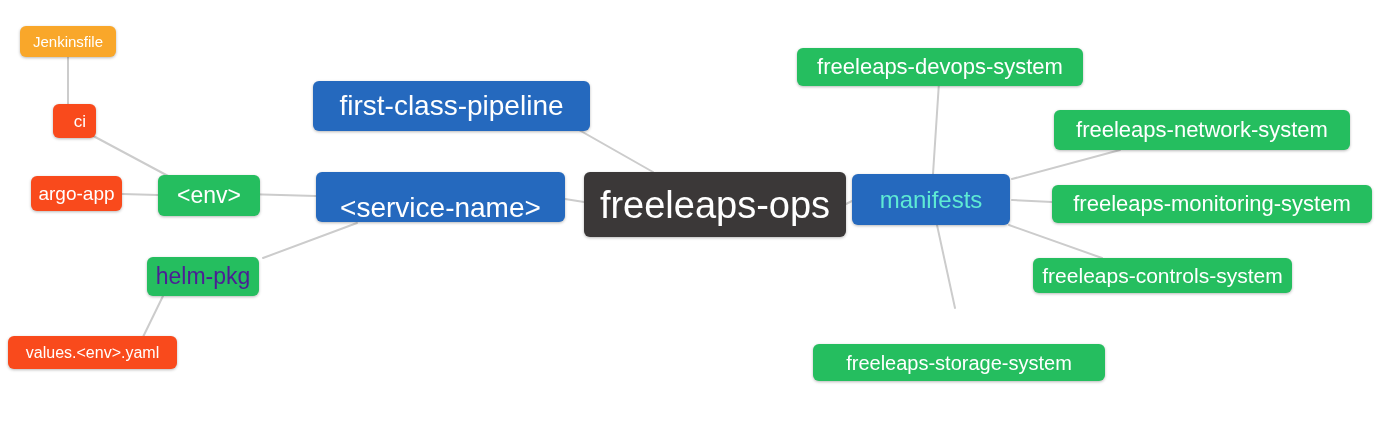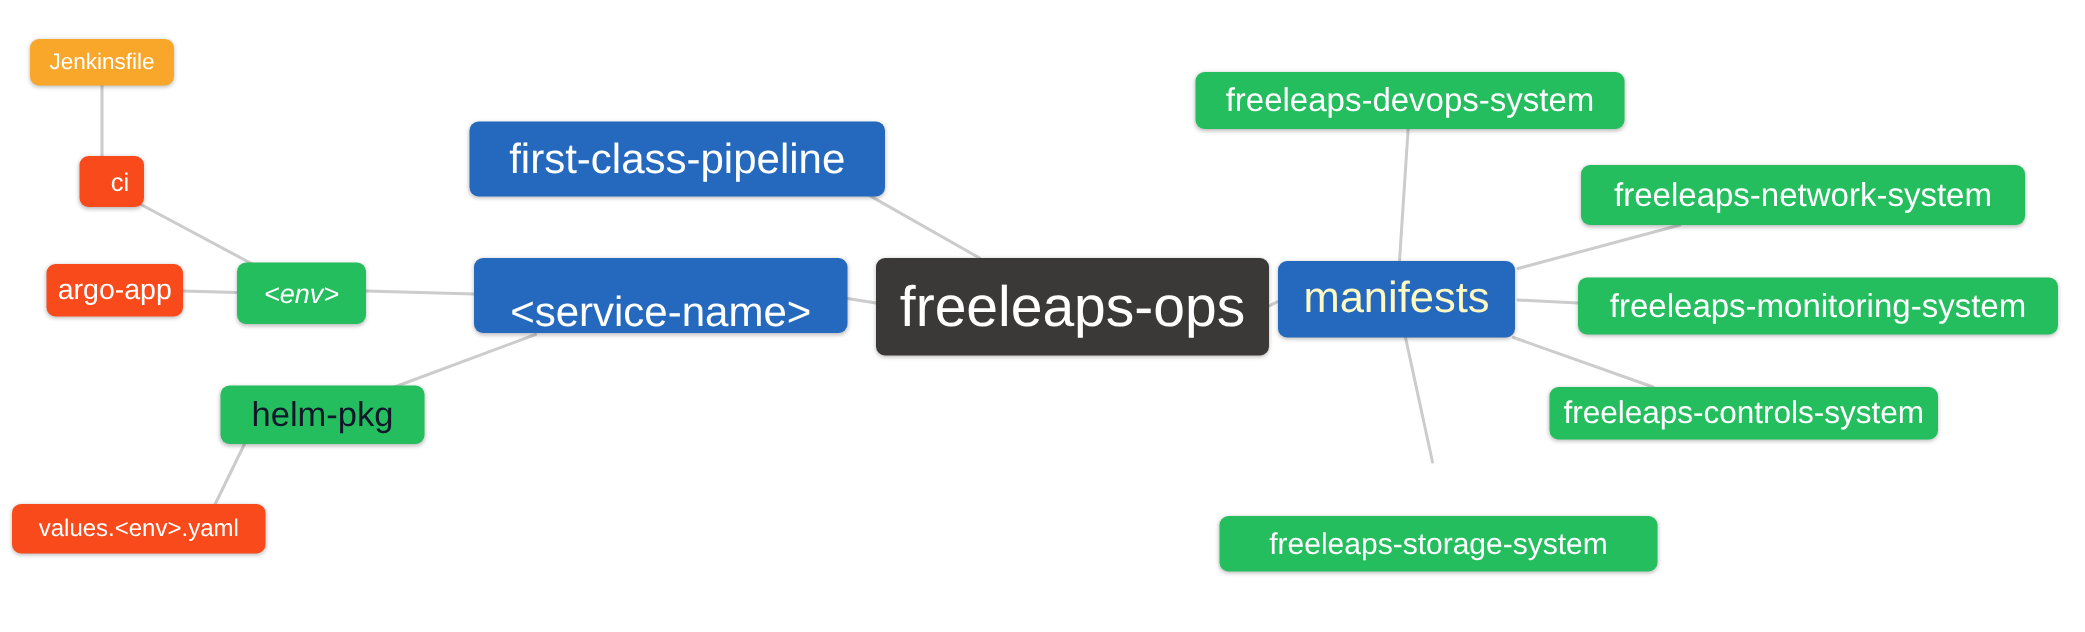--- a/index.html
+++ b/index.html
@@ -64,27 +64,27 @@
   <div id="node-layer">
       <div class="node" style="left: 584px; top: 172px; width: 262px; height: 65px; font-size: 38px; background: rgb(59, 56, 56); color: rgb(255, 255, 255);">
         <span>freeleaps-ops</span>
       </div>
       <div class="node" style="left: 313px; top: 38px; width: 277px; height: 50px; font-size: 28px; background: rgb(37, 105, 190); color: rgb(255, 255, 255); margin-top: 43px;">
         <span>first-class-pipeline</span>
       </div>
       <div class="node" style="left: 316px; top: 172px; width: 249px; height: 50px; font-size: 28px; background: rgb(37, 105, 190); color: rgb(255, 255, 255); align-items: flex-end;">
         <span>&lt;service-name&gt;</span>
       </div>
-      <div class="node" style="left: 852px; top: 174px; width: 158px; height: 51px; font-size: 29px; background: rgb(37, 105, 190); color: #fef9c3;">
+      <div class="node" style="left: 852px; top: 174px; width: 158px; height: 51px; font-size: 24px; background: rgb(37, 105, 190); color: #5eead4;">
         <span>manifests</span>
       </div>
-      <div class="node" style="left: 158px; top: 175px; width: 86px; height: 41px; font-size: 18px; background: rgb(37, 190, 95); color: rgb(255, 255, 255); font-style: italic;">
+      <div class="node" style="left: 158px; top: 175px; width: 102px; height: 41px; font-size: 23px; background: rgb(37, 190, 95); color: rgb(255, 255, 255);">
         <span>&lt;env&gt;</span>
       </div>
-      <div class="node" style="left: 147px; top: 257px; width: 136px; height: 39px; font-size: 23px; background: rgb(37, 190, 95); color: #0f172a;">
+      <div class="node" style="left: 147px; top: 257px; width: 112px; height: 39px; font-size: 23px; background: rgb(37, 190, 95); color: #4c1d95;">
         <span>helm-pkg</span>
       </div>
       <div class="node" style="left: 797px; top: 29px; width: 286px; height: 38px; font-size: 22px; background: rgb(37, 190, 95); color: rgb(255, 255, 255); margin-top: 19px;">
         <span>freeleaps-devops-system</span>
       </div>
       <div class="node" style="left: 1054px; top: 110px; width: 296px; height: 40px; font-size: 22px; background: rgb(37, 190, 95); color: rgb(255, 255, 255);">
         <span>freeleaps-network-system</span>
       </div>
       <div class="node" style="left: 1052px; top: 185px; width: 320px; height: 38px; font-size: 22px; background: rgb(37, 190, 95); color: rgb(255, 255, 255);">
         <span>freeleaps-monitoring-system</span>

